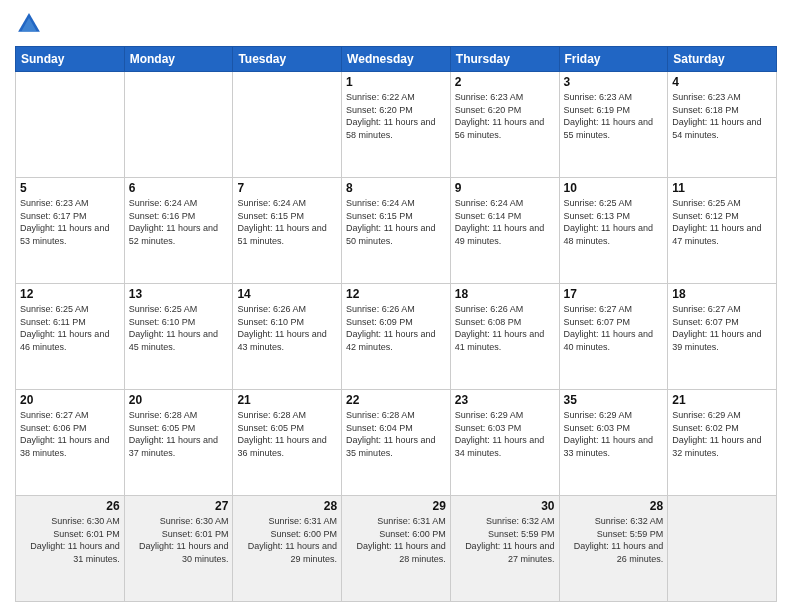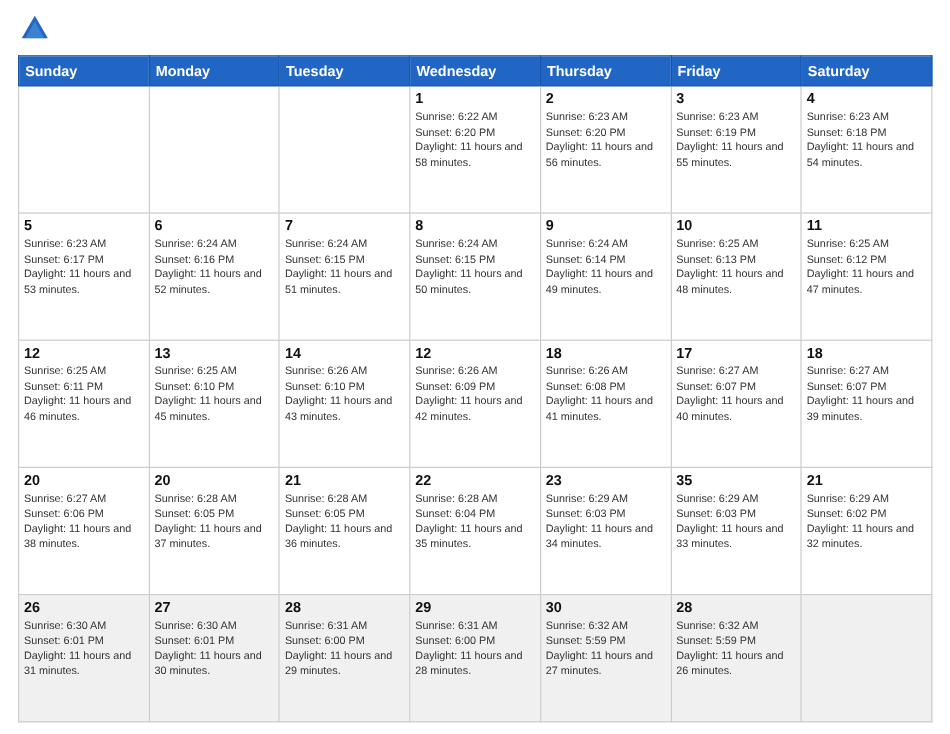--- a/index.html
+++ b/index.html
@@ -74,20 +74,21 @@
       vertical-align: top;
       padding: 3px 4px;
       border: 1px solid #ccc;
       font-size: 9.5px;
       color: #333;
       background: #fff;
       height: 82px;
     }
     .calendar tbody tr:last-child td {
       background: #f0f0f0;
+      text-align: right;
     }
     .day-number {
       font-size: 12px;
       font-weight: bold;
       color: #111;
       display: block;
       margin-bottom: 2px;
     }
     .cell-info {
       font-size: 9px;

